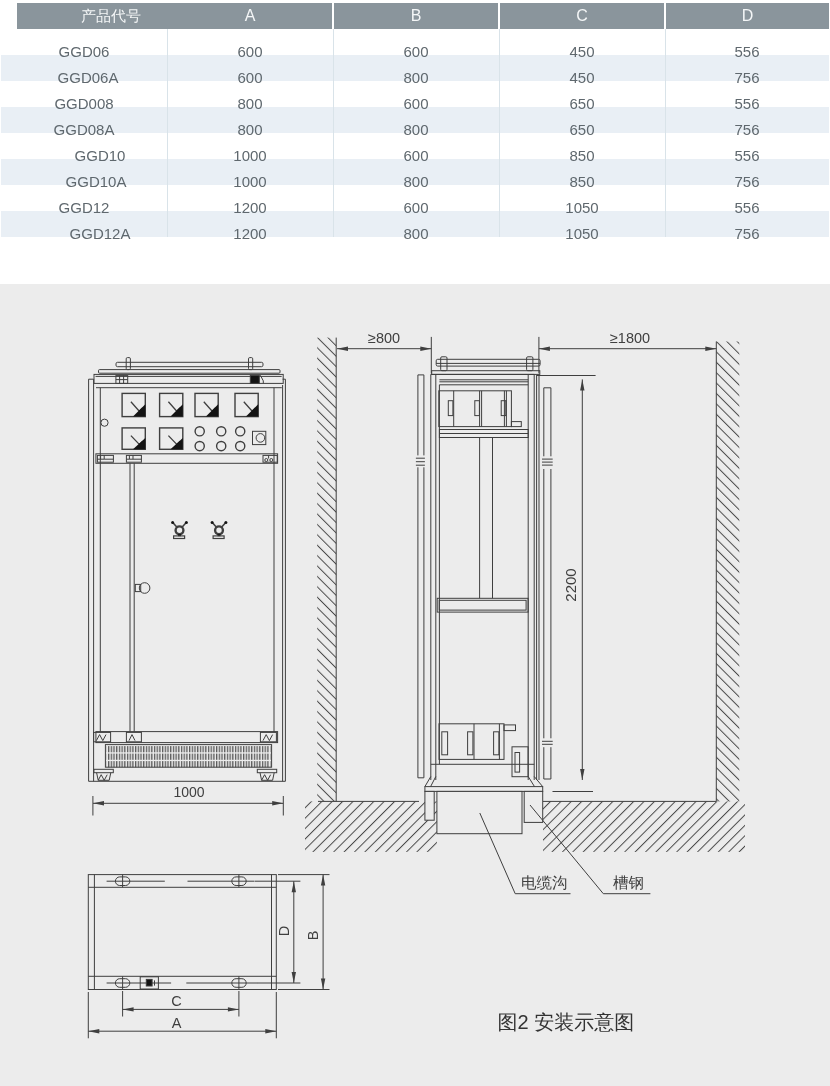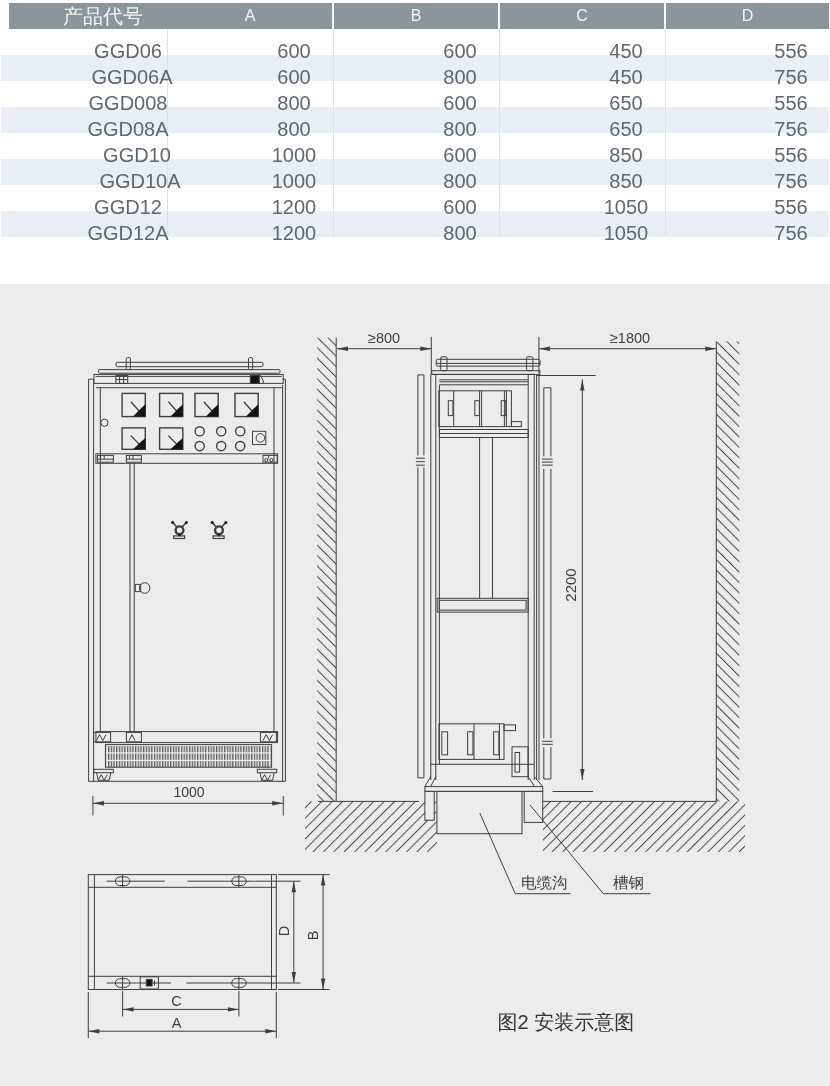--- a/index.html
+++ b/index.html
@@ -1,32 +1,32 @@
 <!DOCTYPE html>
 <html><head>
 <meta charset="utf-8">
 <style>
 html,body{margin:0;padding:0;background:#fff;width:830px;height:1086px;overflow:hidden;}
 body{font-family:"Liberation Sans",sans-serif;position:relative;}
 .tbl{position:absolute;left:1px;top:3px;width:828px;}
 .hcell{position:absolute;top:0;height:26px;background:#8a959c;color:#f4f6f7;font-size:16px;display:flex;align-items:center;justify-content:center;}
-.cell{position:absolute;height:44px;color:#5f686e;font-size:20px;display:flex;align-items:center;justify-content:center;padding-left:44px;}
+.cell{position:absolute;height:44px;color:#5f686e;font-size:15px;display:flex;align-items:center;justify-content:center;}
 .rowbg{position:absolute;left:0;width:828px;height:26px;}
 .sep{position:absolute;width:1px;background:#d9e3e9;top:26px;}
 .draw{position:absolute;left:0;top:284px;}
 </style>
 </head>
 <body>
 
 <div class="tbl">
     <div class="rowbg" style="top:52px;background:#e9eff5"></div>
     <div class="rowbg" style="top:104px;background:#e9eff5"></div>
     <div class="rowbg" style="top:156px;background:#e9eff5"></div>
     <div class="rowbg" style="top:208px;background:#e9eff5"></div>
-    <div class="hcell" style="left:8px;width:188px;font-size:20px">产品代号</div>
+    <div class="hcell" style="left:16px;width:188px;font-size:15px">产品代号</div>
     <div class="hcell" style="left:167px;width:164px;font-size:16px">A</div>
     <div class="hcell" style="left:333px;width:164px;font-size:16px">B</div>
     <div class="hcell" style="left:499px;width:164px;font-size:16px">C</div>
     <div class="hcell" style="left:665px;width:163px;font-size:16px">D</div>
     <div class="sep" style="left:166px;height:208px"></div>
     <div class="sep" style="left:332px;height:208px"></div>
     <div class="sep" style="left:498px;height:208px"></div>
     <div class="sep" style="left:664px;height:208px"></div>
     <div class="cell" style="left:0px;top:26px;width:166px">GGD06</div>
     <div class="cell" style="left:166px;top:26px;width:166px">600</div>
@@ -41,36 +41,36 @@
     <div class="cell" style="left:0px;top:78px;width:166px">GGD008</div>
     <div class="cell" style="left:166px;top:78px;width:166px">800</div>
     <div class="cell" style="left:332px;top:78px;width:166px">600</div>
     <div class="cell" style="left:498px;top:78px;width:166px">650</div>
     <div class="cell" style="left:664px;top:78px;width:164px">556</div>
     <div class="cell" style="left:0px;top:104px;width:166px">GGD08A</div>
     <div class="cell" style="left:166px;top:104px;width:166px">800</div>
     <div class="cell" style="left:332px;top:104px;width:166px">800</div>
     <div class="cell" style="left:498px;top:104px;width:166px">650</div>
     <div class="cell" style="left:664px;top:104px;width:164px">756</div>
-    <div class="cell" style="left:9px;top:130px;width:166px">GGD10</div>
+    <div class="cell" style="left:16px;top:130px;width:166px">GGD10</div>
     <div class="cell" style="left:166px;top:130px;width:166px">1000</div>
     <div class="cell" style="left:332px;top:130px;width:166px">600</div>
     <div class="cell" style="left:498px;top:130px;width:166px">850</div>
     <div class="cell" style="left:664px;top:130px;width:164px">556</div>
     <div class="cell" style="left:12px;top:156px;width:166px">GGD10A</div>
     <div class="cell" style="left:166px;top:156px;width:166px">1000</div>
     <div class="cell" style="left:332px;top:156px;width:166px">800</div>
     <div class="cell" style="left:498px;top:156px;width:166px">850</div>
     <div class="cell" style="left:664px;top:156px;width:164px">756</div>
     <div class="cell" style="left:0px;top:182px;width:166px">GGD12</div>
     <div class="cell" style="left:166px;top:182px;width:166px">1200</div>
     <div class="cell" style="left:332px;top:182px;width:166px">600</div>
     <div class="cell" style="left:498px;top:182px;width:166px">1050</div>
     <div class="cell" style="left:664px;top:182px;width:164px">556</div>
-    <div class="cell" style="left:0px;top:208px;width:166px">GGD12A</div>
+    <div class="cell" style="left:16px;top:208px;width:166px">GGD12A</div>
     <div class="cell" style="left:166px;top:208px;width:166px">1200</div>
     <div class="cell" style="left:332px;top:208px;width:166px">800</div>
     <div class="cell" style="left:498px;top:208px;width:166px">1050</div>
     <div class="cell" style="left:664px;top:208px;width:164px">756</div>
   </div>
 
 <svg class="draw" width="830" height="802" viewBox="0 0 830 802">
 <defs>
 <pattern id="hw" width="7.35" height="7.35" patternTransform="rotate(-45)" patternUnits="userSpaceOnUse">
 <line x1="0.5" y1="-1" x2="0.5" y2="8.35" stroke="#4a4a4a" stroke-width="1"></line>

